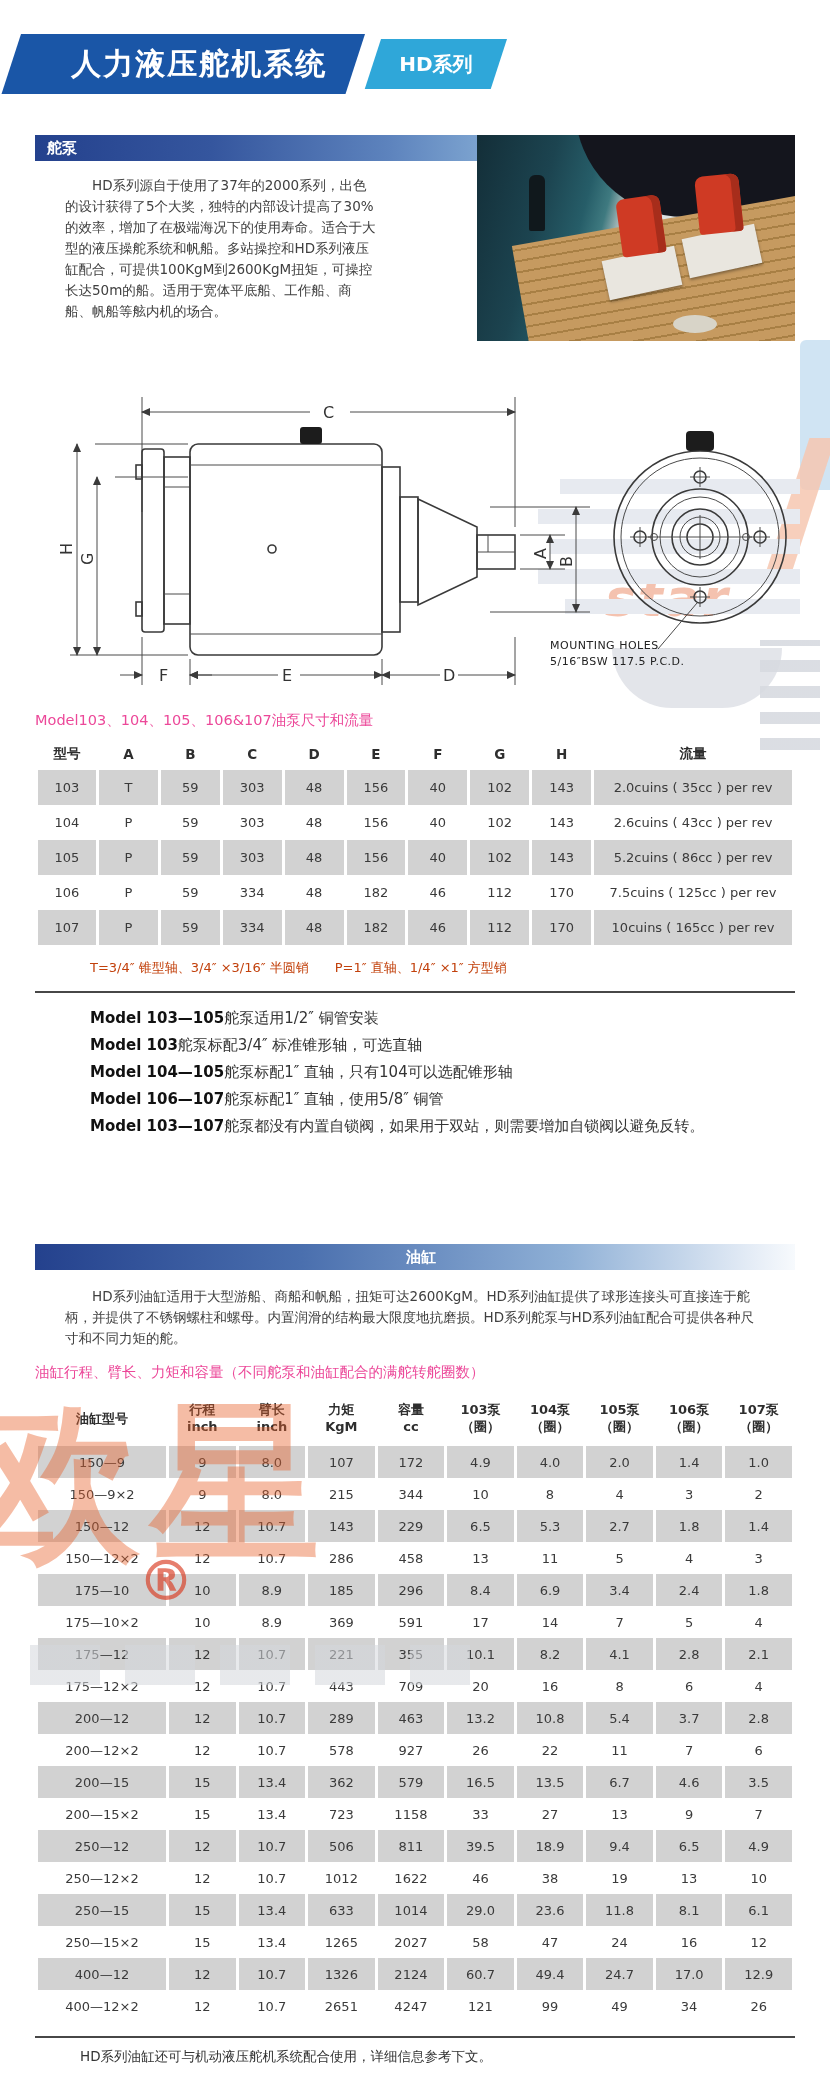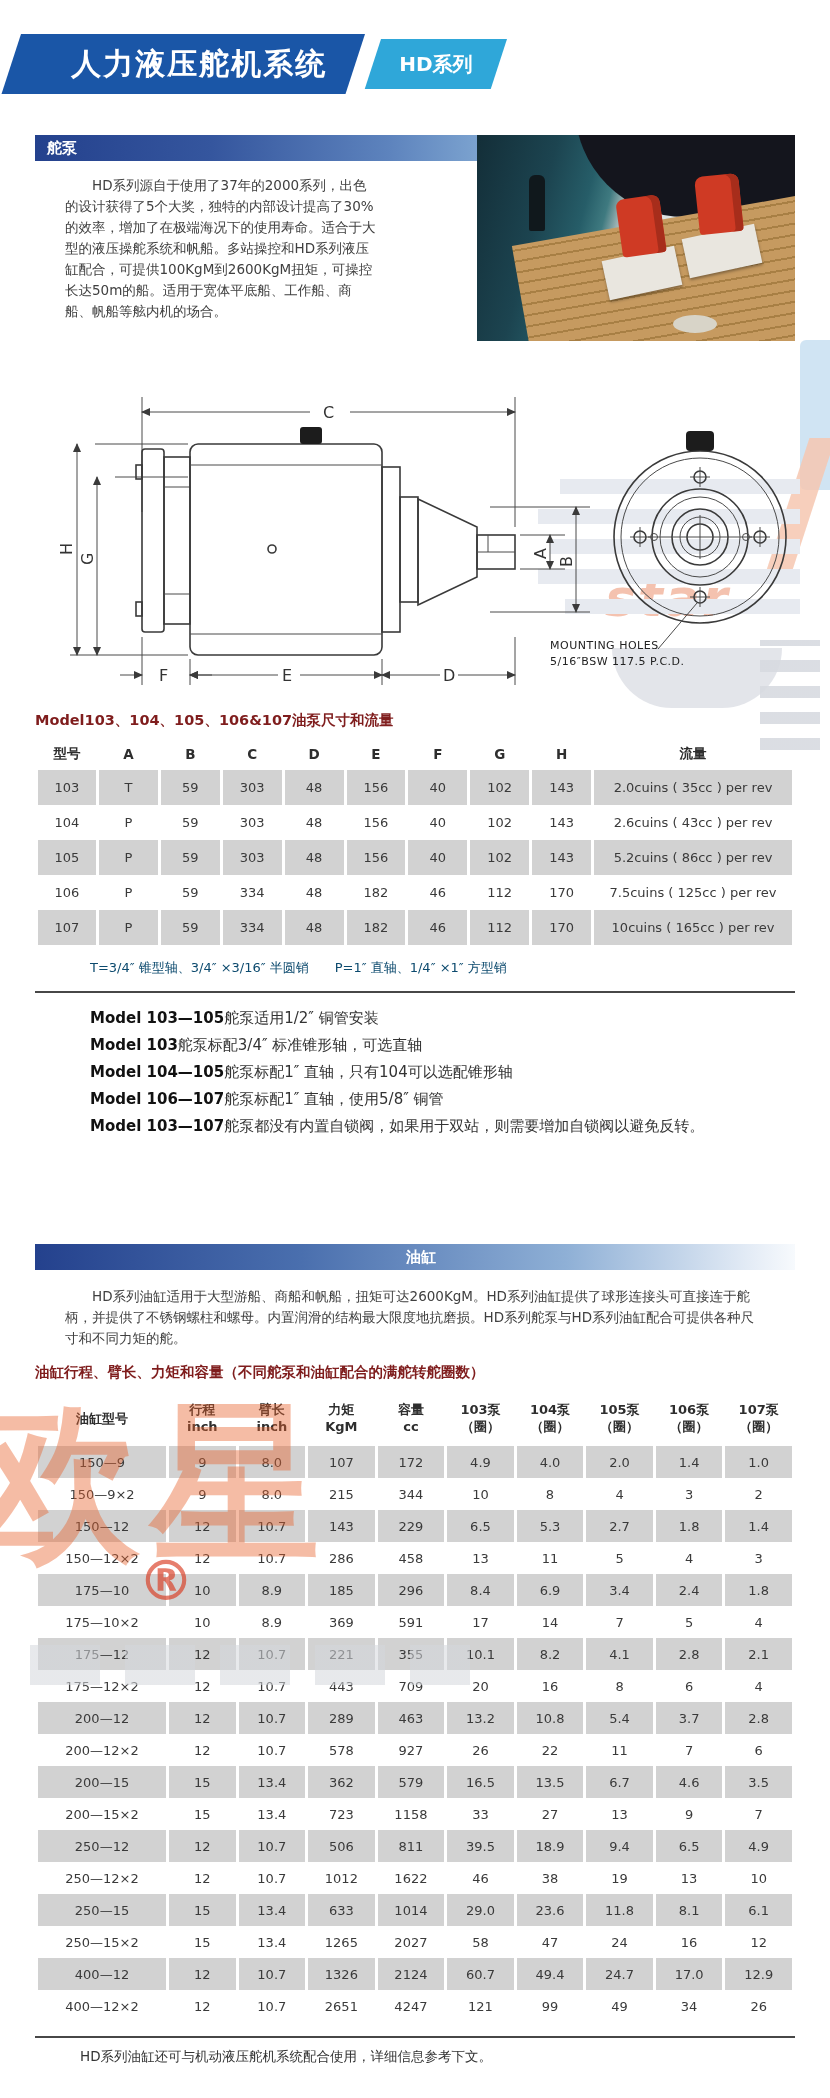--- a/index.html
+++ b/index.html
@@ -46,33 +46,33 @@
   .photo .disc{position:absolute;left:196px;bottom:8px;width:44px;height:18px;background:#d8d4c8;border-radius:50%;}
 
   
   .diagram{display:block;margin-top:30px;margin-left:25px;}
   .dg-line{stroke:#3a3a3a;stroke-width:1.6;fill:none;}
   .dg-thin{stroke:#4a4a4a;stroke-width:1;fill:none;}
   .dg-lab{font-size:16px;fill:#333;font-family:"DejaVu Sans",sans-serif;}
   .dg-note{font-size:11px;fill:#222;font-family:"DejaVu Sans",sans-serif;letter-spacing:.5px;}
 
   
-  .tbl-title{color:#7f1d1d;font-weight:bold;font-size:14.5px;margin:14px 0 0 0;}
+  .tbl-title{color:#ec4899;font-weight:normal;font-size:14.5px;margin:14px 0 0 0;}
   table.dt{border-collapse:separate;border-spacing:3px 0;width:760px;table-layout:fixed;margin-top:8px;}
   table.dt th{font-size:13.5px;font-weight:bold;color:#2e2e2e;height:32px;text-align:center;vertical-align:middle;padding:0;}
   table.dt td{font-size:13px;color:#3a3a3a;text-align:center;vertical-align:middle;padding:0;}
   #pump-table td{height:35px;}
   #cyl-table td{height:32px;}
   #cyl-table th{height:56px;line-height:17px;font-size:13px;}
   tr.gray td{background:#d2d2d2;}
   #pump-table th:nth-child(10),#pump-table td:nth-child(10){width:198px;}
   #pump-table th:nth-child(1),#pump-table td:nth-child(1){width:58px;}
   #cyl-table th:nth-child(1),#cyl-table td:nth-child(1){width:128px;}
 
-  .shaft-note{font-size:13px;color:#0c4a6e;margin:14px 0 0 55px;}
+  .shaft-note{font-size:13px;color:#c2410c;margin:14px 0 0 55px;}
   .rule{height:2px;background:#474747;margin-top:14px;width:760px;}
   .model-notes{margin:12px 0 0 55px;}
   .model-notes div{font-size:15px;color:#333;line-height:27px;}
   .model-notes b{color:#111;}
 
   
   .cyl-section{margin-top:104px;}
   .cyl-section .desc{margin:16px 30px 0 30px;}
   .foot-note{font-size:13.5px;color:#333;margin:10px 0 0 45px;}
 

